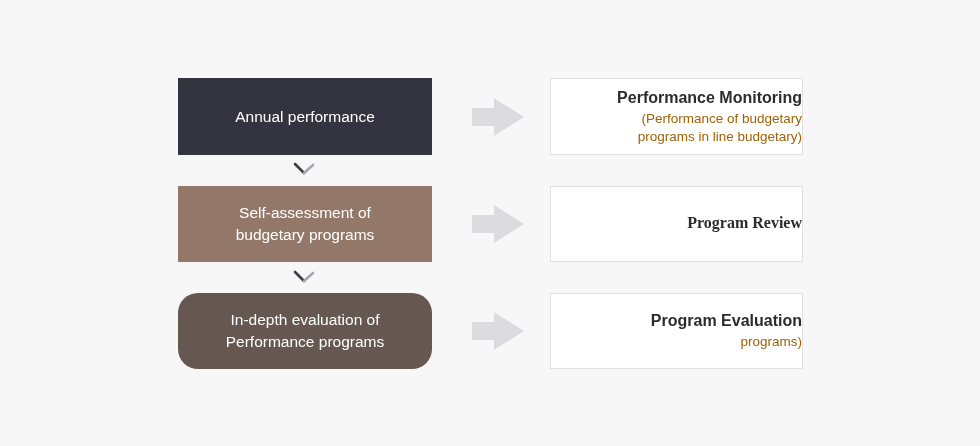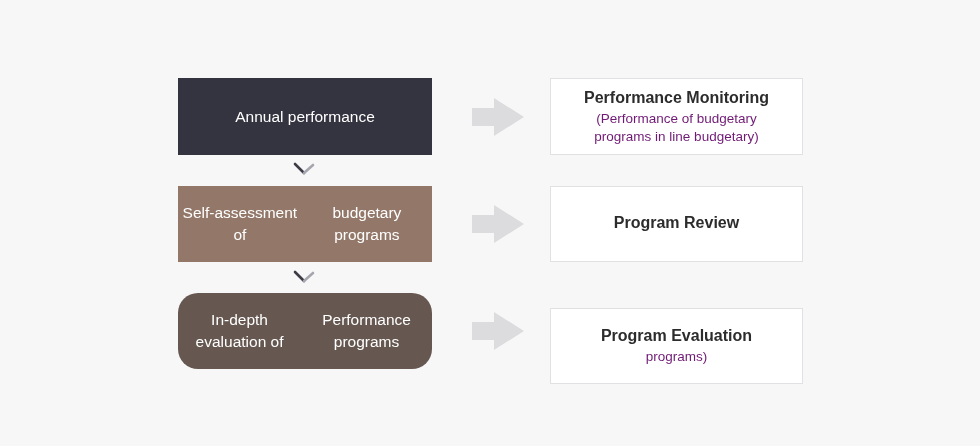--- a/index.html
+++ b/index.html
@@ -10,58 +10,58 @@
     height: 446px;
     background: #f7f7f8;
     overflow: hidden;
   }
   .src-box {
     position: absolute;
     left: 178px;
     width: 254px;
     height: 76px;
     display: flex;
-    flex-direction: row;
+    flex-direction: column;
     align-items: center;
     justify-content: center;
     color: #ffffff;
     font-size: 15.5px;
     line-height: 22px;
     text-align: center;
   }
   .src-box.r1 { top: 78px; height: 77px; background: #343340; }
   .src-box.r2 { top: 186px; background: #93786a; }
   .src-box.r3 { top: 293px; background: #665850; }
   .res-box {
     position: absolute;
     left: 550px;
     width: 253px;
     height: 76px;
     background: #ffffff;
     border: 1px solid #e1e1e3;
     box-sizing: border-box;
     display: flex;
     flex-direction: column;
-    align-items: center;
+    align-items: flex-end;
     justify-content: center;
     text-align: center;
   }
   .res-box.r1 { top: 78px; height: 77px; }
-  .res-box.r2 { top: 186px; }
-  .res-box.r3 { top: 308px; }
+  .res-box.r2 { top: 186px; font-family: Liberation Serif, serif; }
+  .res-box.r3 { top: 293px; }
   .res-title {
     font-size: 16px;
     font-weight: bold;
     color: #2c2c2c;
     line-height: 20px;
     margin-bottom: 2px;
   }
   .res-sub {
     font-size: 13.5px;
-    color: #701a75;
+    color: #a16207;
     line-height: 18px;
   }
   .flow-arrow {
     position: absolute;
     left: 472px;
     width: 52px;
     height: 38px;
   }
   .flow-arrow.r1 { top: 98px; }
   .flow-arrow.r2 { top: 205px; }

